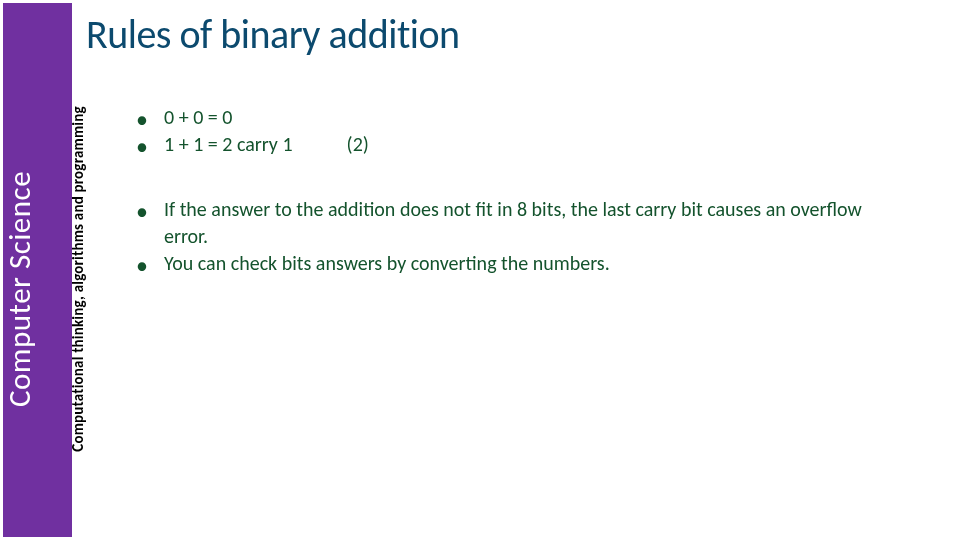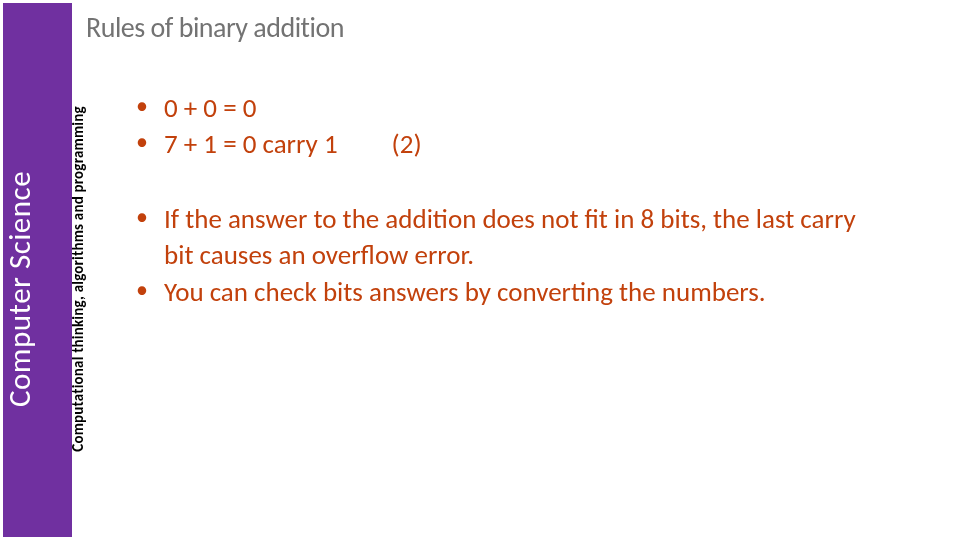--- a/index.html
+++ b/index.html
@@ -52,33 +52,33 @@
     }
     .content {
       position: absolute;
       left: 86px;
       top: 0;
       right: 0;
       bottom: 0;
       padding-top: 10px;
     }
     .title {
-      color: #737373;
-      font-size: 28px;
+      color: #0c4a6e;
+      font-size: 40px;
       font-weight: 400;
       margin-bottom: 45px;
       letter-spacing: -0.5px;
     }
     .bullet-list {
       list-style: none;
       padding-left: 50px;
     }
     .bullet-list li {
-      color: #c2410c;
-      font-size: 27px;
+      color: #14532d;
+      font-size: 20px;
       line-height: 1.35;
       position: relative;
       padding-left: 28px;
     }
     .bullet-list li::before {
       content: "•";
       position: absolute;
       left: 0;
       top: 0;
       font-size: 24px;
@@ -114,21 +114,21 @@
 </div>
 
 <div class="content">
   <h1 class="title">Rules of binary addition</h1>
 
   <ul class="bullet-list">
     <li>
       <span class="rule-text">0 + 0 = 0</span>
     </li>
     <li>
-      <span class="rule-text">7 + 1 = 0 carry 1</span><span class="rule-spacing-a"></span><span>(2)</span>
+      <span class="rule-text">1 + 1 = 2 carry 1</span><span class="rule-spacing-a"></span><span>(2)</span>
     </li>
   </ul>
 
   <div class="list-gap"></div>
 
   <ul class="bullet-list note-list">
     <li>If the answer to the addition does not fit in 8 bits, the last carry bit causes an overflow error.</li>
     <li>You can check bits answers by converting the numbers.</li>
   </ul>
 </div>

